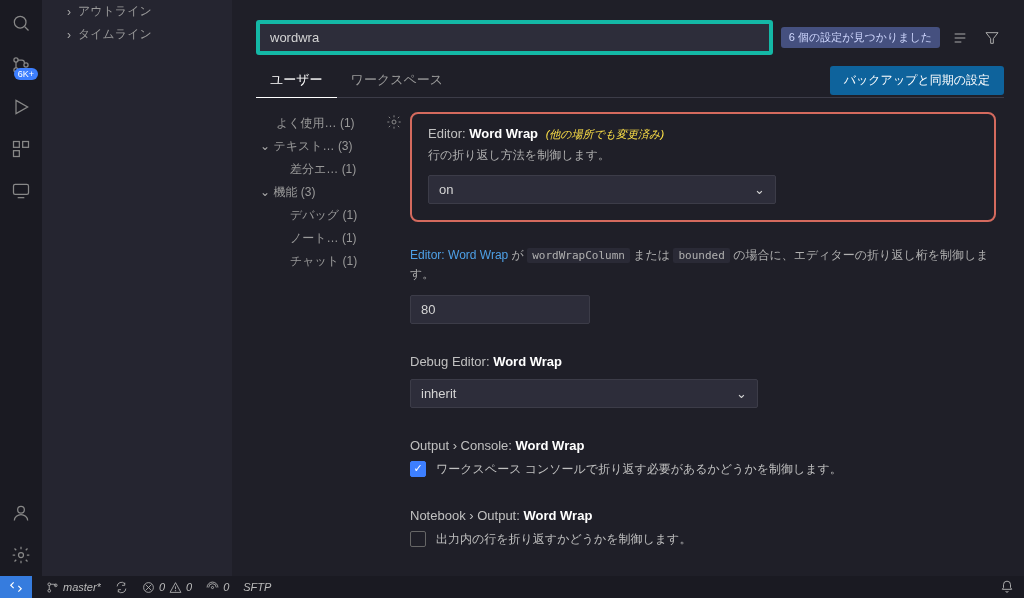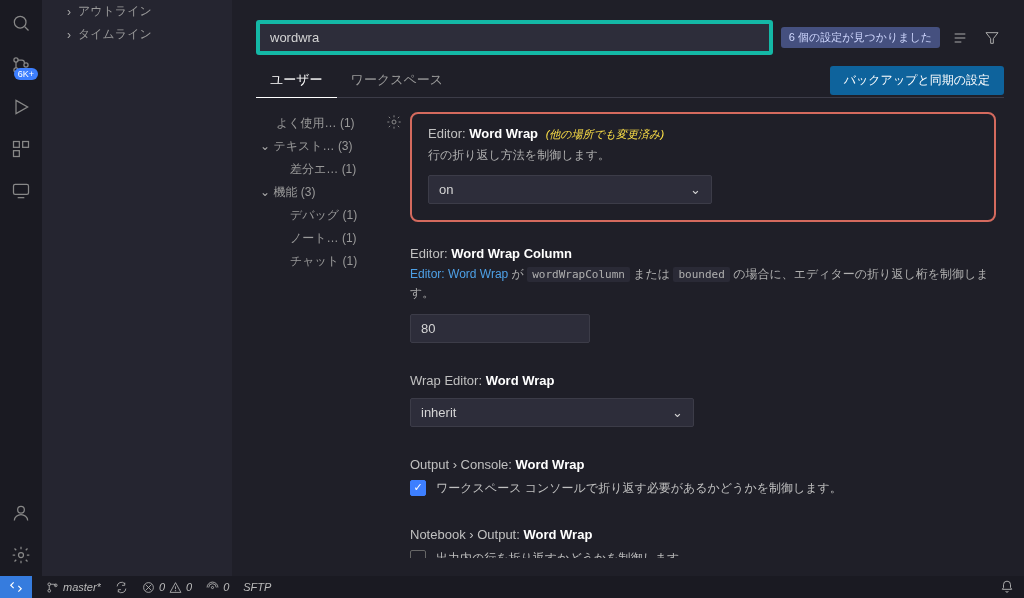--- a/index.html
+++ b/index.html
@@ -100,21 +100,21 @@
   .setting-title { font-size: 13px; margin-bottom: 4px; }
   .setting-title .cat { color: #c0c0c0; }
   .setting-title .name { color: #fff; font-weight: 600; }
   .setting-title .mod { color: #fde047; font-style: italic; font-size:11px; margin-left:4px;}
   .setting-desc { color: #b0b0b0; font-size: 12px; margin-bottom: 10px; line-height:1.6;}
   .setting-desc .link { color: #4ea0e6; }
   .setting-desc code { background:#2a2a36; padding:1px 5px; border-radius:2px; font-family:Menlo,monospace; font-size:11px;}
   .select {
     background: var(--bg3); border: 1px solid #3c3c48;
     color: var(--text); padding: 6px 10px;
-    width: 284px; display:flex; justify-content:space-between; align-items:center;
+    width: 348px; display:flex; justify-content:space-between; align-items:center;
     border-radius: 2px; cursor:pointer; font-size:13px;
   }
   .number-input {
     background: var(--bg3); border: 1px solid #3c3c48;
     color: var(--text); padding: 6px 10px; width: 180px;
     border-radius:2px; font-size:13px;
   }
   .highlight-box {
     border: 2px solid var(--highlight-border);
     border-radius: 8px; padding: 12px 16px 16px 16px;
@@ -254,33 +254,29 @@
           <span class="mod">(他の場所でも変更済み)</span>
         </div>
         <div class="setting-desc">行の折り返し方法を制御します。</div>
         <div class="select">
           <span>on</span>
           <span>⌄</span>
         </div>
       </div>
 
       <div class="setting-block">
-        <div class="setting-title">
-          <span class="cat">Editor:</span>
-          <span class="name">Word Wrap Column</span>
-        </div>
         <div class="setting-desc">
           <span class="link">Editor: Word Wrap</span><span> が </span><code>wordWrapColumn</code><span> または </span><code>bounded</code><span> の場合に、エディターの折り返し桁を制御します。</span>
         </div>
         <input class="number-input" value="80" style="">
       </div>
 
       <div class="setting-block">
         <div class="setting-title">
-          <span class="cat">Wrap Editor:</span>
+          <span class="cat">Debug Editor:</span>
           <span class="name">Word Wrap</span>
         </div>
         <div class="select" style="margin-top:10px;">
           <span>inherit</span>
           <span>⌄</span>
         </div>
       </div>
 
       <div class="setting-block">
         <div class="setting-title">

